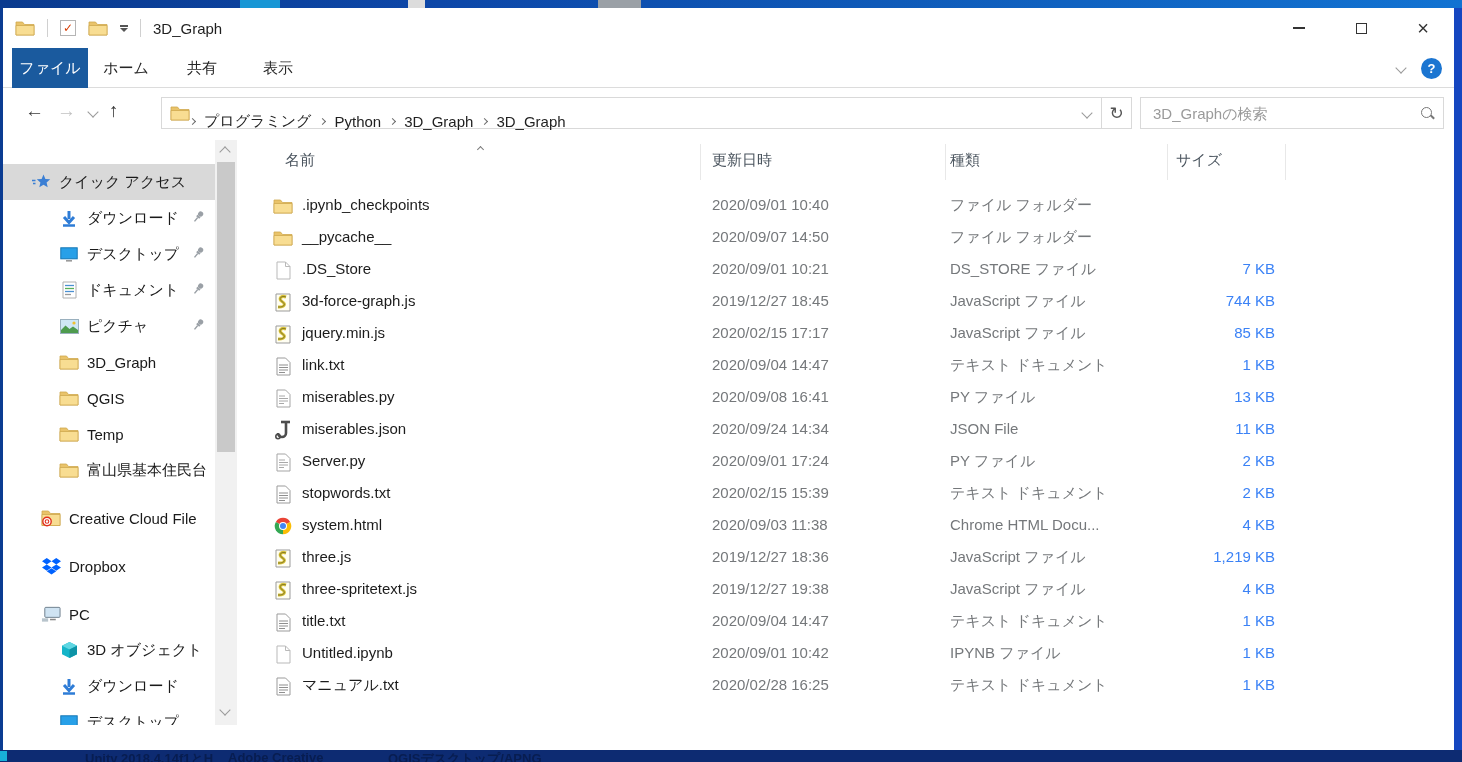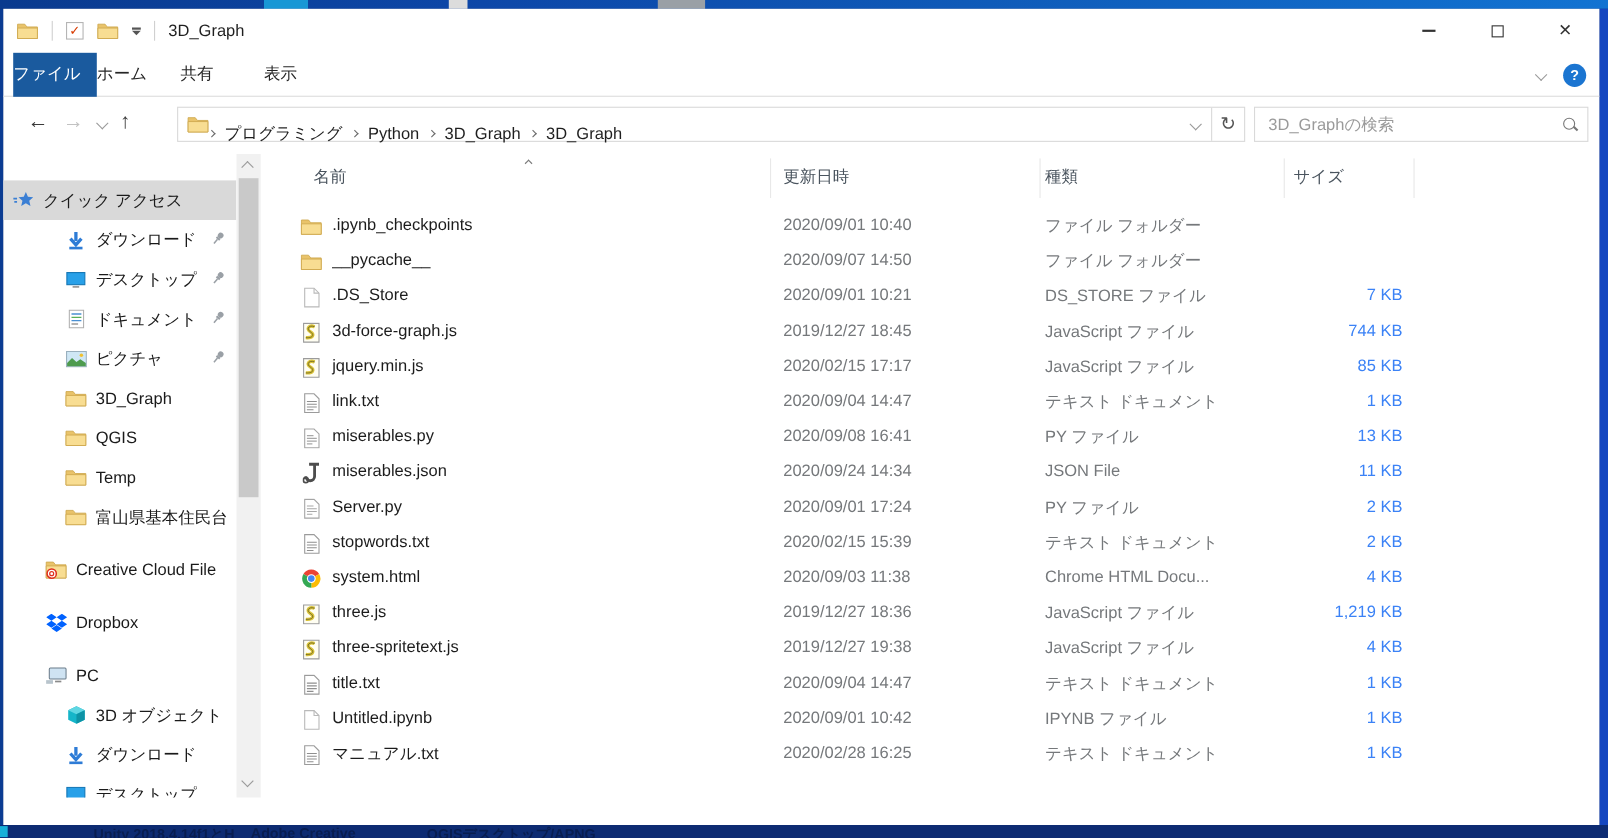--- a/index.html
+++ b/index.html
@@ -28,21 +28,21 @@
   .qat-caret::before { content:""; position:absolute; left:-4px; top:-7px; width:8px; height:1.5px; background:#555; }
   .win-controls { position:absolute; right:0; top:0; display:flex; height:40px; }
   .win-btn { width:62px; height:40px; display:flex; align-items:center; justify-content:center; color:#333; }
   .glyph-min { width:12px; height:1.5px; background:#333; }
   .glyph-max { width:11px; height:11px; border:1.5px solid #333; }
   .glyph-close { font-size:20px; line-height:20px; color:#333; }
 
   
   .tabrow { position:absolute; left:0; top:40px; right:0; height:40px; border-bottom:1px solid #dcdcdc; }
   .tabs { display:flex; padding-left:9px; height:40px; }
-  .tab { min-width:76px; line-height:39px; font-size:15px; color:#262626; }
+  .tab { min-width:76px; text-align:center; line-height:39px; font-size:15px; color:#262626; }
   .tab.active { background:#1a5a9e; color:#fff; }
   .ribbon-right { position:absolute; right:12px; top:0; height:40px; display:flex; align-items:center; gap:16px; }
   .help-circle { width:21px; height:21px; border-radius:50%; background:#1b75d1; color:#fff; font-size:13px;
     font-weight:bold; display:flex; align-items:center; justify-content:center; }
   .chev { display:inline-block; width:8px; height:8px; border-right:1.6px solid #9a9a9a; border-bottom:1.6px solid #9a9a9a; }
   .chev.down { transform:rotate(45deg); }
   .chev.up { transform:rotate(-135deg); }
   .chev.right { width:5px; height:5px; transform:rotate(-45deg); border-color:#6b6b6b; }
 
   
@@ -61,21 +61,21 @@
   .mag { position:relative; width:15px; height:15px; }
   .mag::before { content:""; position:absolute; left:1px; top:1px; width:9px; height:9px; border:1.7px solid #777; border-radius:50%; }
   .mag::after { content:""; position:absolute; left:10px; top:10px; width:5px; height:1.7px; background:#777; transform:rotate(45deg); }
 
   
   .main { position:absolute; left:0; top:132px; width:1451px; height:585px; }
   .sidebar { position:absolute; left:0; top:0; width:212px; height:585px; overflow:hidden; padding-top:24px; }
   .side-item { height:36px; display:flex; align-items:center; gap:8px; font-size:15px; color:#1a1a1a; position:relative; }
   .side-item.selected { background:#d9d9d9; }
   .side-item.gap { margin-top:12px; }
-  .side-item.lvl0 { padding-left:8px; }
+  .side-item.lvl0 { padding-left:28px; }
   .side-item.lvl1 { padding-left:38px; }
   .side-item.lvl2 { padding-left:56px; }
   .side-label { white-space:nowrap; overflow:hidden; }
   .pin-wrap { position:absolute; right:9px; top:10px; }
 
   .side-scroll { position:absolute; left:212px; top:0; width:22px; height:585px; background:#f1f1f1; }
   .side-scroll .thumb { position:absolute; left:2px; top:22px; width:18px; height:290px; background:#c9c9c9; }
   .scroll-arrow { position:absolute; left:6px; }
 
   .list { position:absolute; left:237px; top:0; width:1214px; height:585px; }

